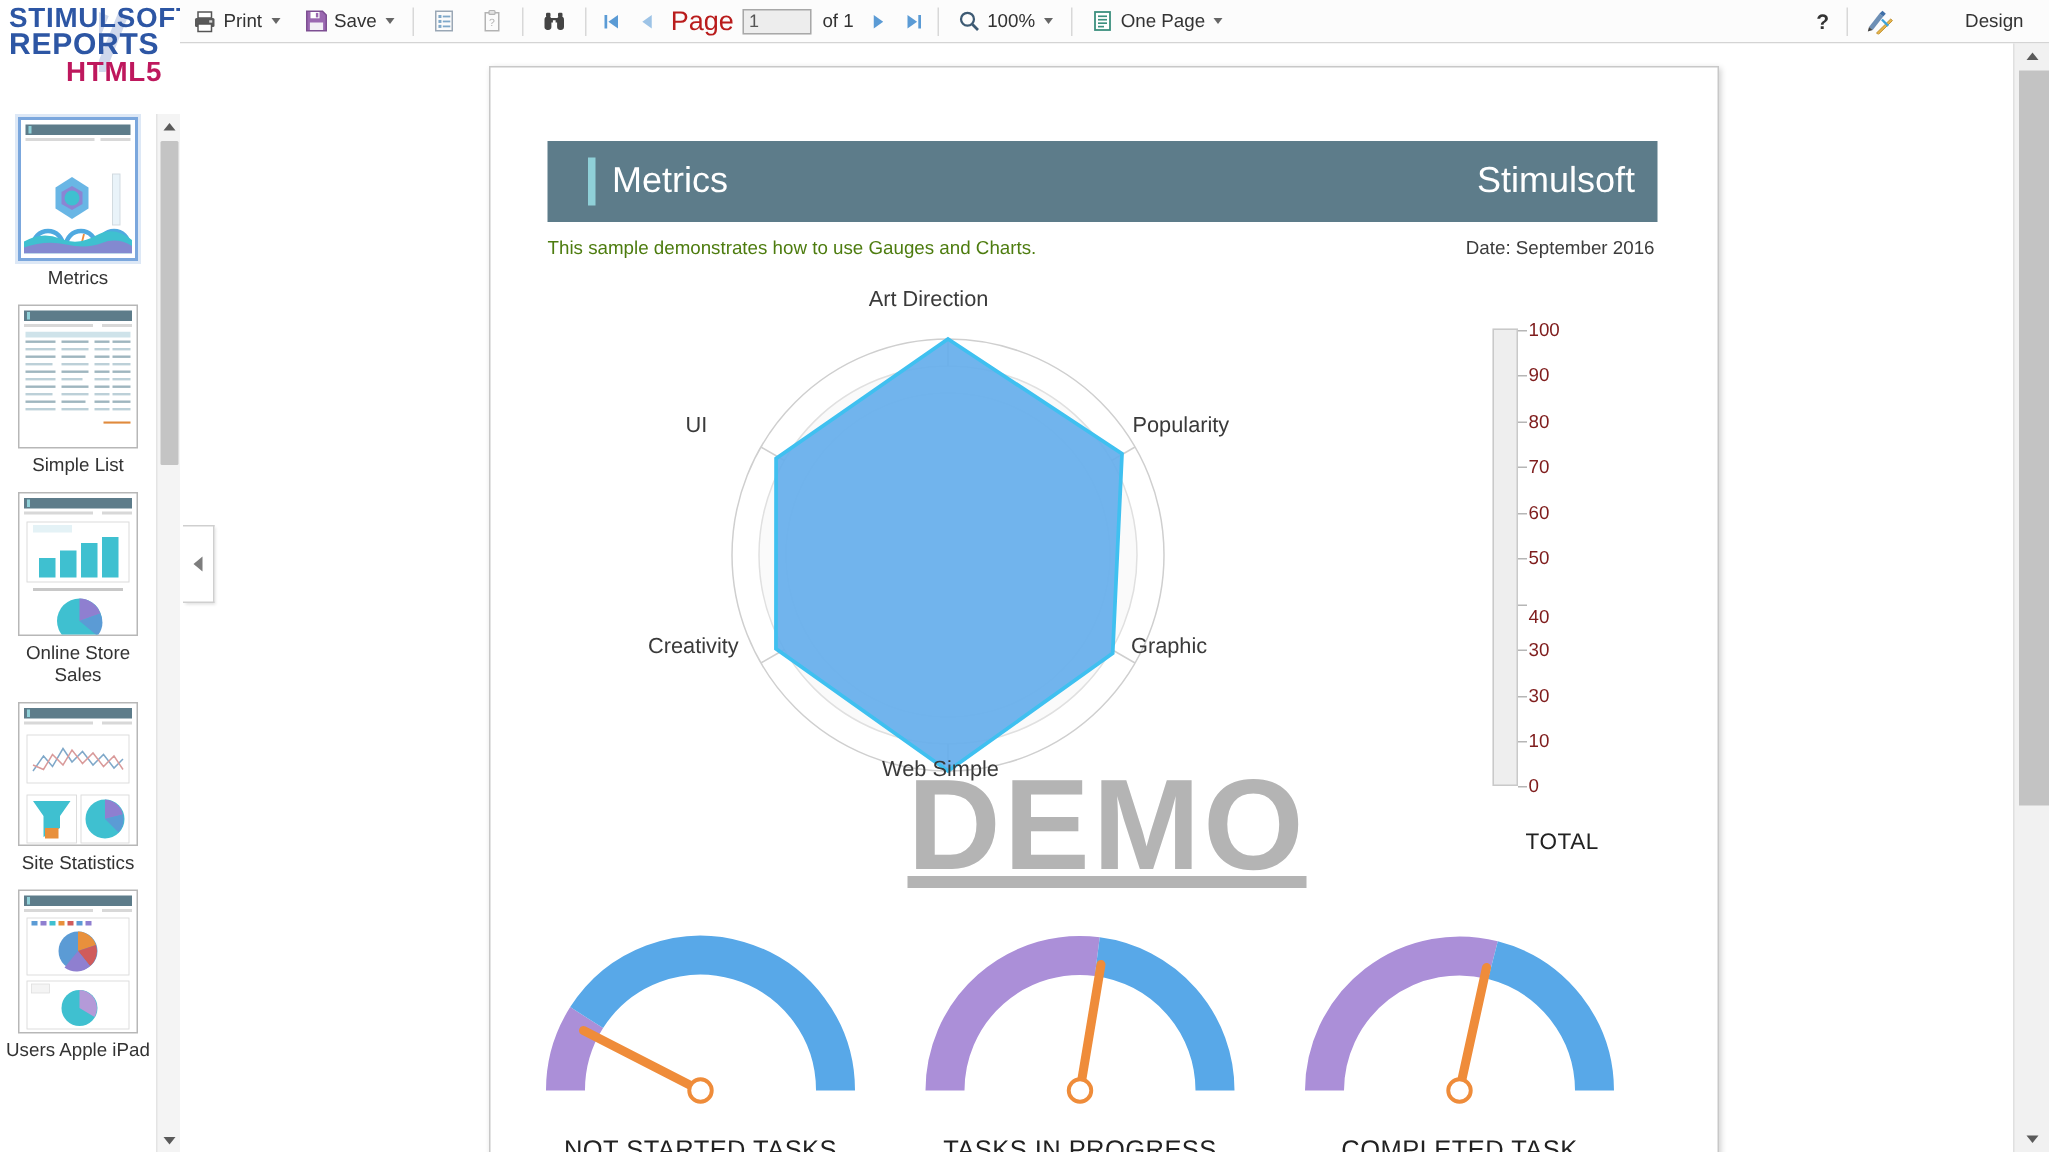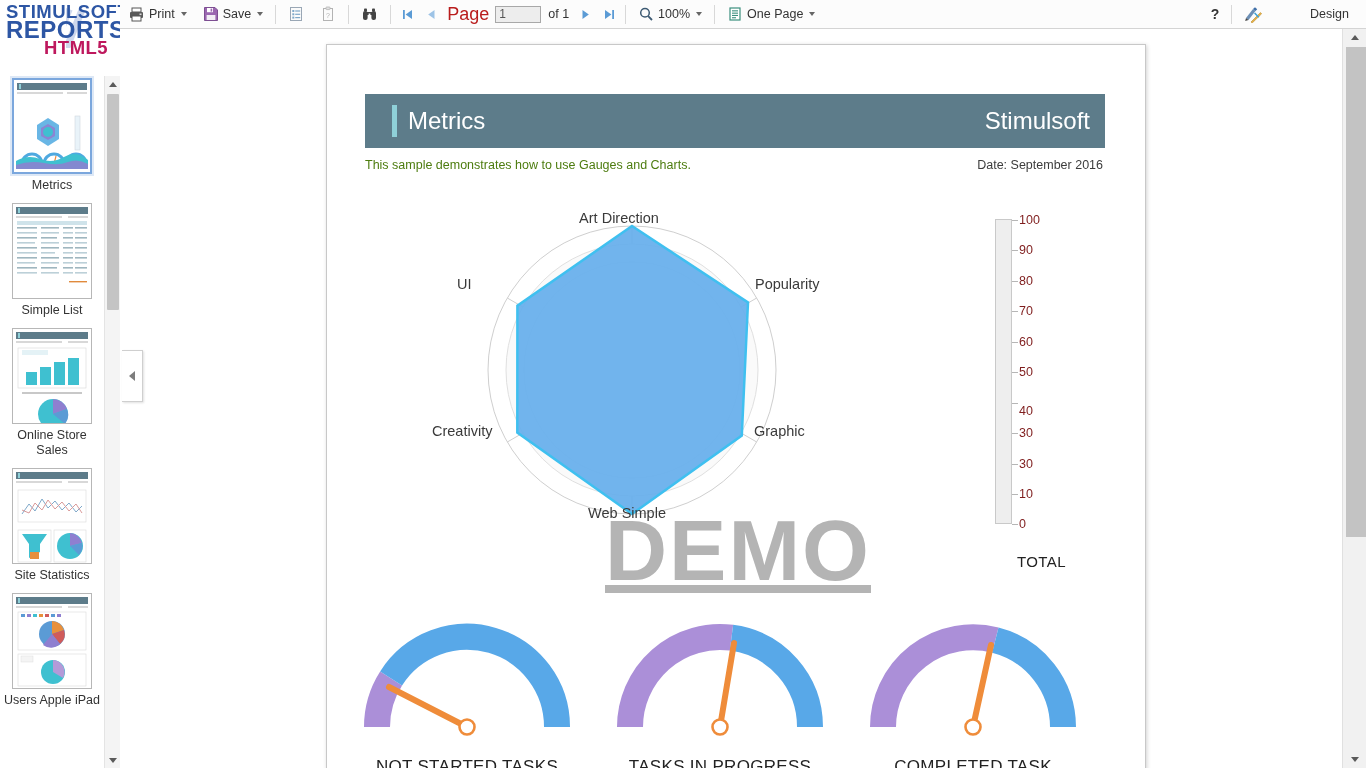--- a/index.html
+++ b/index.html
@@ -12,21 +12,21 @@
   }
   .app{position:relative;width:1366px;height:768px;}
 
   
   .logo{
     position:absolute;left:0;top:0;width:120px;height:66px;
     background:#ffffff;overflow:hidden;
   }
   .logo-l1{position:absolute;left:6px;top:3px;font-size:18.5px;font-weight:bold;
     letter-spacing:0.5px;color:#2d56a4;line-height:18px;}
-  .logo-l2{position:absolute;left:6px;top:21px;font-size:24px;font-weight:bold;
+  .logo-l2{position:absolute;left:6px;top:21px;font-size:20px;font-weight:bold;
     letter-spacing:0.5px;color:#2d56a4;line-height:18px;}
   .logo-l3{position:absolute;left:44px;top:39px;font-size:18.5px;font-weight:bold;
     letter-spacing:0.5px;color:#be185d;line-height:18px;}
   .logo-slash{position:absolute;left:66px;top:8px;width:30px;height:40px;
     overflow:hidden;}
   .logo-slash i{position:absolute;display:block;width:7px;height:56px;
     background:#cfd8ec;transform:rotate(22deg);transform-origin:0 0;}
   .logo-slash i.s2{left:13px;}
 
   
@@ -569,21 +569,21 @@
             <line x1="165" y1="21" x2="165" y2="39"></line>
             <line x1="289.7" y1="93" x2="274.1" y2="102"></line>
             <line x1="289.7" y1="237" x2="274.1" y2="228"></line>
             <line x1="165" y1="309" x2="165" y2="291"></line>
             <line x1="40.3" y1="237" x2="55.9" y2="228"></line>
             <line x1="40.3" y1="93" x2="55.9" y2="102"></line>
           </g>
 
           <polygon points="165,21 281,97.5 274.8,230.5 165,309 50.3,227.6 50.4,100.6" fill="#65aeec" fill-opacity="0.92" stroke="#3fc0f0" stroke-width="2.5"></polygon>
         </svg>
-        <div class="radarlabel" style="left:152px;top:-13px;transform:translateX(-50%);margin-top:18px;">Art Direction</div>
+        <div class="radarlabel" style="left:152px;top:-13px;transform:translateX(-50%);">Art Direction</div>
         <div class="radarlabel" style="left:288px;top:71px;">Popularity</div>
         <div class="radarlabel" style="left:287px;top:218px;">Graphic</div>
         <div class="radarlabel" style="left:160px;top:300px;transform:translateX(-50%);">Web Simple</div>
         <div class="radarlabel" style="left:-35px;top:218px;">Creativity</div>
         <div class="radarlabel" style="left:-10px;top:71px;">UI</div>
       </div>
 
       <div class="lineargauge">
         <div class="lg-bar"></div>
 

